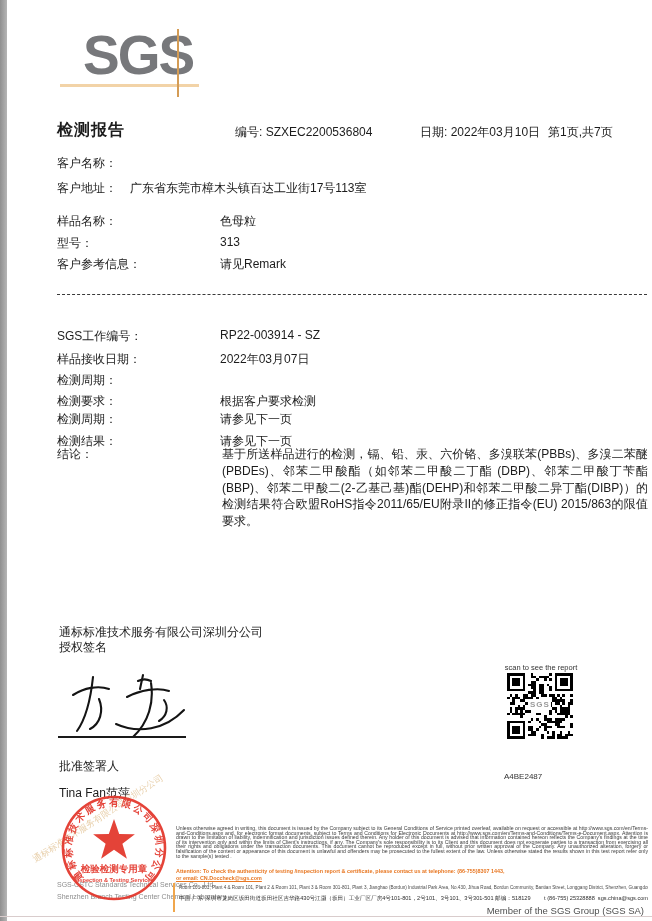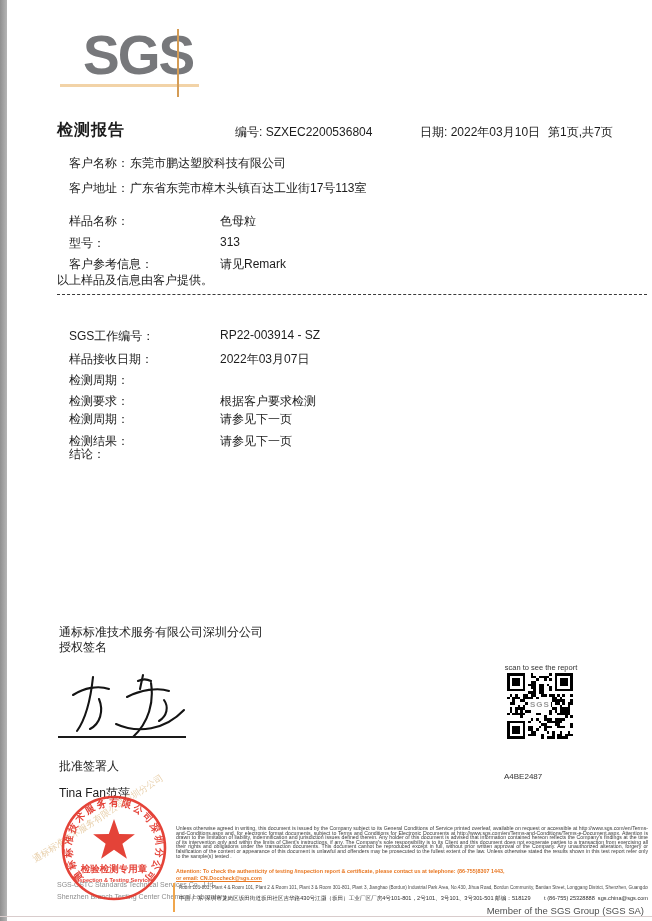--- a/index.html
+++ b/index.html
@@ -17,21 +17,21 @@
   .logo-text { left:83px; top:28px; font-size:55px; font-weight:bold; letter-spacing:-2px; color:#77787b; line-height:1; }
   .logo-hline { left:60px; top:84px; width:139px; height:3px; background:#f2d3a7; }
   .logo-vline { left:177px; top:29px; width:2px; height:68px; background:#d49c55; }
   
   .report-title { left:57px; top:120px; font-size:16px; font-weight:bold; letter-spacing:1px; }
   .hdr { font-size:12px; top:124px; }
   .hdr-no { left:235px; }
   .hdr-date { left:420px; }
   .hdr-page { left:548px; }
   
-  .lbl { position:absolute; left:57px; font-size:12px; white-space:nowrap;margin-left:12px; }
+  .lbl { position:absolute; left:57px; font-size:12px; white-space:nowrap; }
   .val { position:absolute; font-size:12px; white-space:nowrap; }
   .v1 { left:130px; }
   .v2 { left:220px; }
   .note-row { left:57px; top:272px; font-size:12px; }
   .dash-sep { left:57px; top:294px; width:590px; border-top:1.5px dashed #3a3a3a; }
   
   .conclusion { left:222px; top:446px; width:426px; font-size:12px; line-height:16.8px; text-align:justify; }
   
   .sig-company { left:59px; top:624px; font-size:12px; }
   .sig-auth { left:59px; top:639px; font-size:12px; }
@@ -70,47 +70,46 @@
   <div class="abs logo-text">SGS</div>
   <div class="abs logo-hline"></div>
   <div class="abs logo-vline"></div>
 
   <div class="abs report-title">检测报告</div>
   <div class="abs hdr hdr-no">编号: SZXEC2200536804</div>
   <div class="abs hdr hdr-date">日期: 2022年03月10日</div>
   <div class="abs hdr hdr-page">第1页,共7页</div>
 
   <div class="lbl" style="top:155px">客户名称：</div>
-  <div class="val v1" style="top:155px">东莞市鹏达塑胶科技有限公司</div>
   <div class="lbl" style="top:180px">客户地址：</div>
   <div class="val v1" style="top:180px">广东省东莞市樟木头镇百达工业街17号113室</div>
 
   <div class="lbl" style="top:213px">样品名称：</div>
   <div class="val v2" style="top:213px">色母粒</div>
   <div class="lbl" style="top:235px">型号：</div>
   <div class="val v2" style="top:235px">313</div>
   <div class="lbl" style="top:256px">客户参考信息：</div>
   <div class="val v2" style="top:256px">请见Remark</div>
-  <div class="abs note-row">以上样品及信息由客户提供。</div>
 
   <div class="abs dash-sep"></div>
 
   <div class="lbl" style="top:328px">SGS工作编号：</div>
   <div class="val v2" style="top:328px">RP22-003914 - SZ</div>
   <div class="lbl" style="top:351px">样品接收日期：</div>
   <div class="val v2" style="top:351px">2022年03月07日</div>
   <div class="lbl" style="top:372px">检测周期：</div>
   <div class="lbl" style="top:393px">检测要求：</div>
   <div class="val v2" style="top:393px">根据客户要求检测</div>
   <div class="lbl" style="top:411px">检测周期：</div>
   <div class="val v2" style="top:411px">请参见下一页</div>
   <div class="lbl" style="top:433px">检测结果：</div>
   <div class="val v2" style="top:433px">请参见下一页</div>
 
   <div class="lbl" style="top:446px">结论：</div>
+  <div class="abs conclusion">基于所送样品进行的检测，镉、铅、汞、六价铬、多溴联苯(PBBs)、多溴二苯醚(PBDEs)、邻苯二甲酸酯（如邻苯二甲酸二丁酯 (DBP)、邻苯二甲酸丁苄酯(BBP)、邻苯二甲酸二(2-乙基己基)酯(DEHP)和邻苯二甲酸二异丁酯(DIBP)）的检测结果符合欧盟RoHS指令2011/65/EU附录II的修正指令(EU) 2015/863的限值要求。</div>
 
   <div class="abs sig-company">通标标准技术服务有限公司深圳分公司</div>
   <div class="abs sig-auth">授权签名</div>
   <svg class="abs sig-svg" width="122" height="66" viewBox="0 0 122 66">
     <g fill="none" stroke="#141414" stroke-width="2.1" stroke-linecap="round">
       <path d="M5,23 C16,16 30,13 41,17"></path>
       <path d="M25,5 C23,24 19,45 9,59"></path>
       <path d="M31,27 C36,39 32,52 22,57"></path>
       <path d="M70,9 C74,7 79,7 83,9"></path>
       <path d="M75,3 L72,17"></path>

